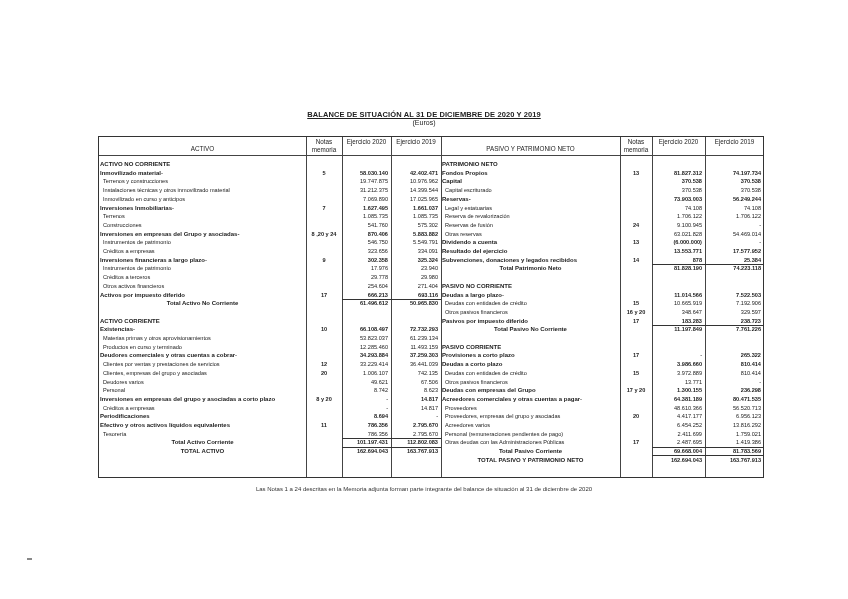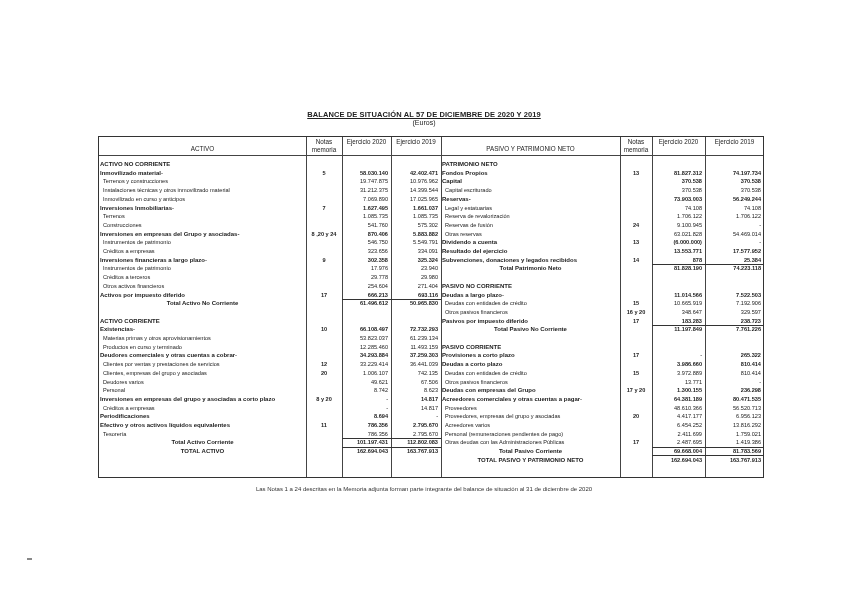--- a/index.html
+++ b/index.html
@@ -19,21 +19,21 @@
   .ind { padding-left:3px; }
   .num { text-align:right; }
   .ctr { text-align:center; }
   .tot-line { position:absolute; height:0; border-top:1px solid #333; }
   .note { position:absolute; top:486px; left:0; width:848px; text-align:center; font-size:6px; color:#333; }
   .mark { position:absolute; top:558px; left:27px; width:5px; height:2px; background:#888; }
 </style>
 </head>
 <body>
 
-<div class="title"><span class="t">BALANCE DE SITUACIÓN  AL 57 DE DICIEMBRE DE 2020 Y 2019</span></div>
+<div class="title"><span class="t">BALANCE DE SITUACIÓN  AL 31 DE DICIEMBRE DE 2020 Y 2019</span></div>
 <div class="subtitle">(Euros)</div>
 
 <div class="sheet">
 
   <div class="vline" style="left:207px"></div>
   <div class="vline" style="left:243px"></div>
   <div class="vline" style="left:292px"></div>
   <div class="vline" style="left:342px"></div>
   <div class="vline" style="left:521px"></div>
   <div class="vline" style="left:553px"></div>

